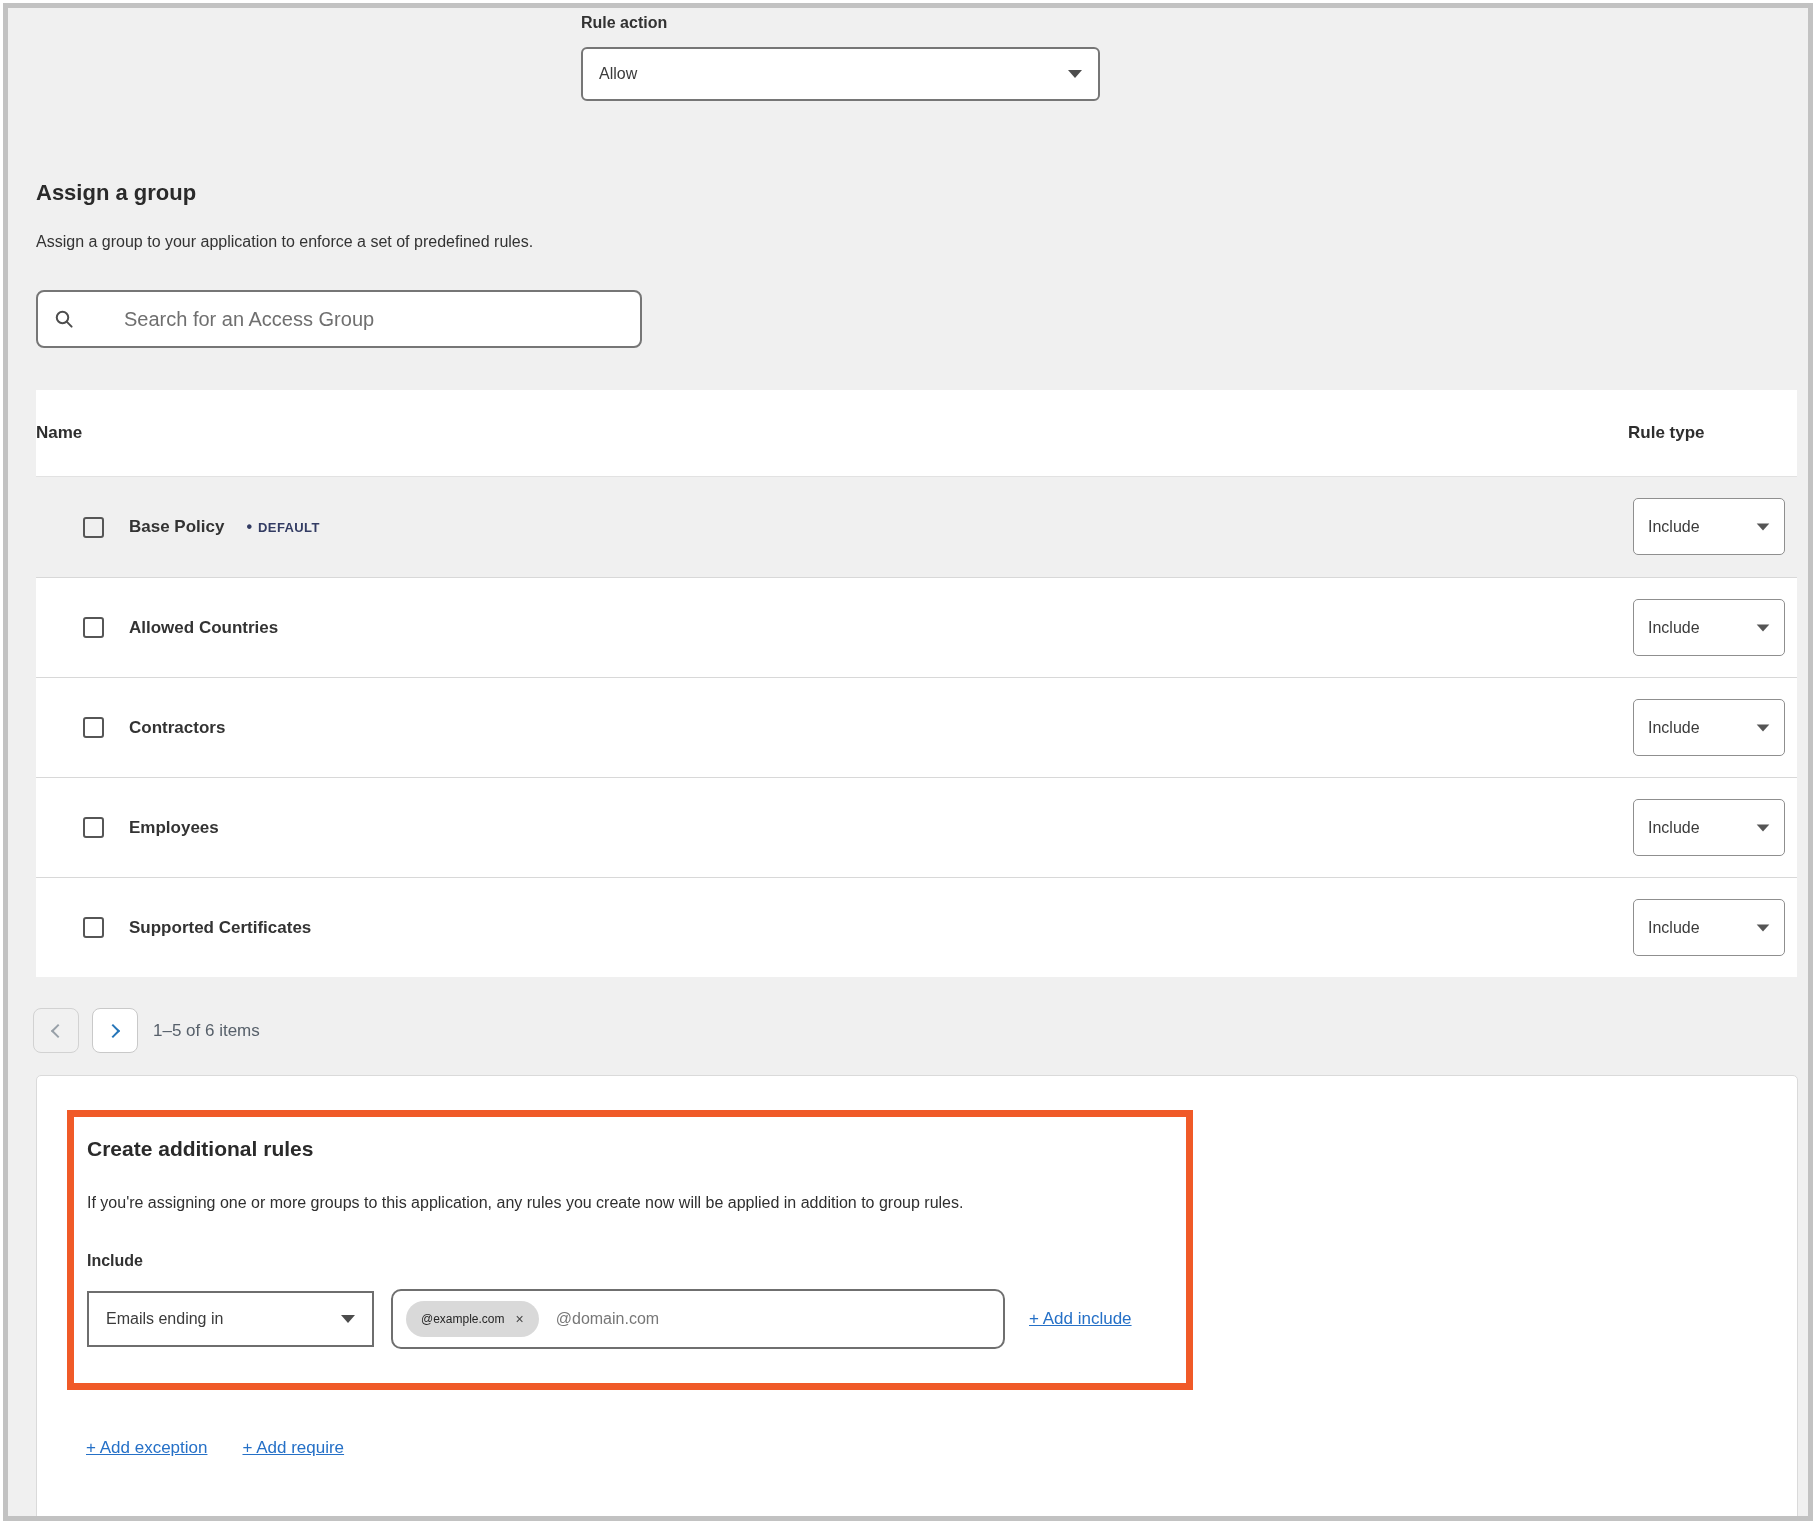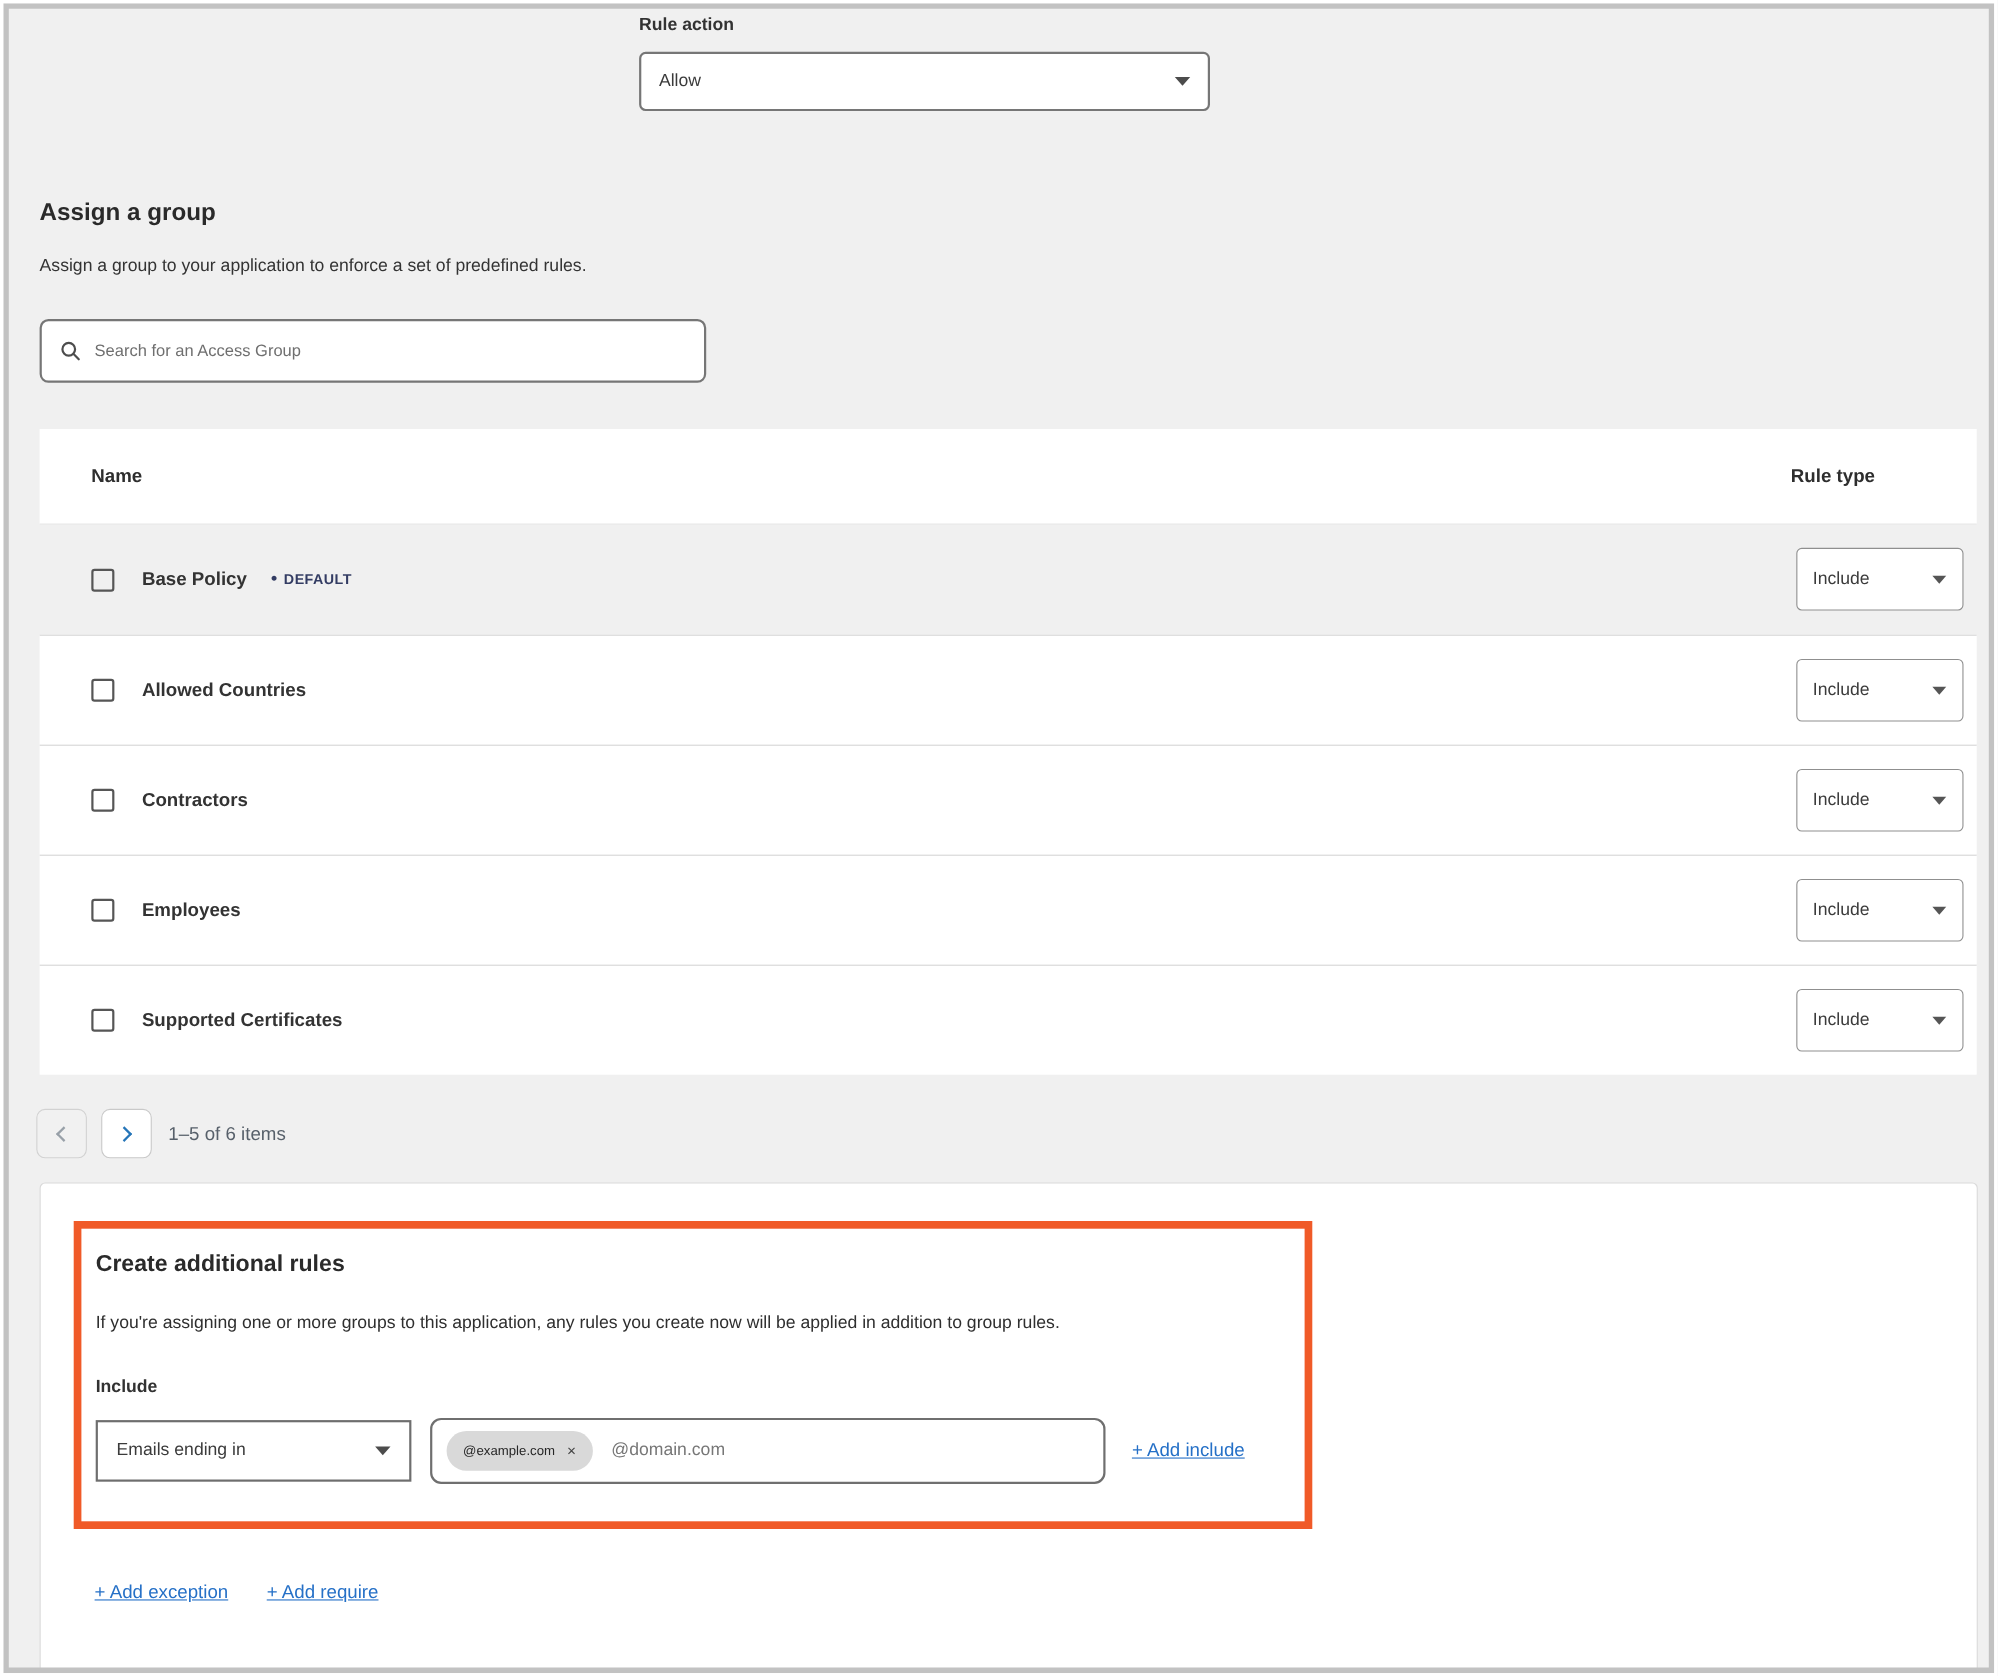--- a/index.html
+++ b/index.html
@@ -40,30 +40,30 @@
   #assign-heading { top:180px; }
   #assign-desc { position:absolute; left:36px; top:233px; font-size:16px; color:#333; }
   .search-box {
     position:absolute; left:36px; top:290px; width:606px; height:58px;
     background:#fff; border:2px solid #767676; border-radius:8px;
     display:flex; align-items:center; padding:0 16px; gap:12px;
   }
   .search-box svg { flex:none; }
   .search-box input {
     flex:1; border:none; outline:none; background:transparent;
-    font-size:15px; color:#3b3b3b; font-family:inherit;
+    font-size:20px; color:#3b3b3b; font-family:inherit;margin-left:38px;
   }
   .search-box input::placeholder { color:#6f6f6f; opacity:1; }
   
   .group-table { position:absolute; left:36px; top:390px; width:1761px; }
   .thead {
     position:relative; height:87px; background:#ffffff;
     display:flex; align-items:center; border-bottom:1px solid #e2e2e2;
   }
-  .th-name { padding-left:47px; font-size:17px; font-weight:700; color:#2e2e2e; }
+  .th-name { font-size:17px; font-weight:700; color:#2e2e2e; }
   .th-type { position:absolute; left:1592px; font-size:17px; font-weight:700; color:#2e2e2e; }
   .trow {
     position:relative; height:100px; background:#ffffff;
     display:flex; align-items:center;
   }
   .trow + .trow { border-top:1px solid #d8d8d8; }
   .trow.shaded { background:#f0f0f0; border-top:none; }
   .checkbox {
     margin-left:47px; width:21px; height:21px; flex:none;
     border:2px solid #565656; border-radius:3px; background:transparent;

